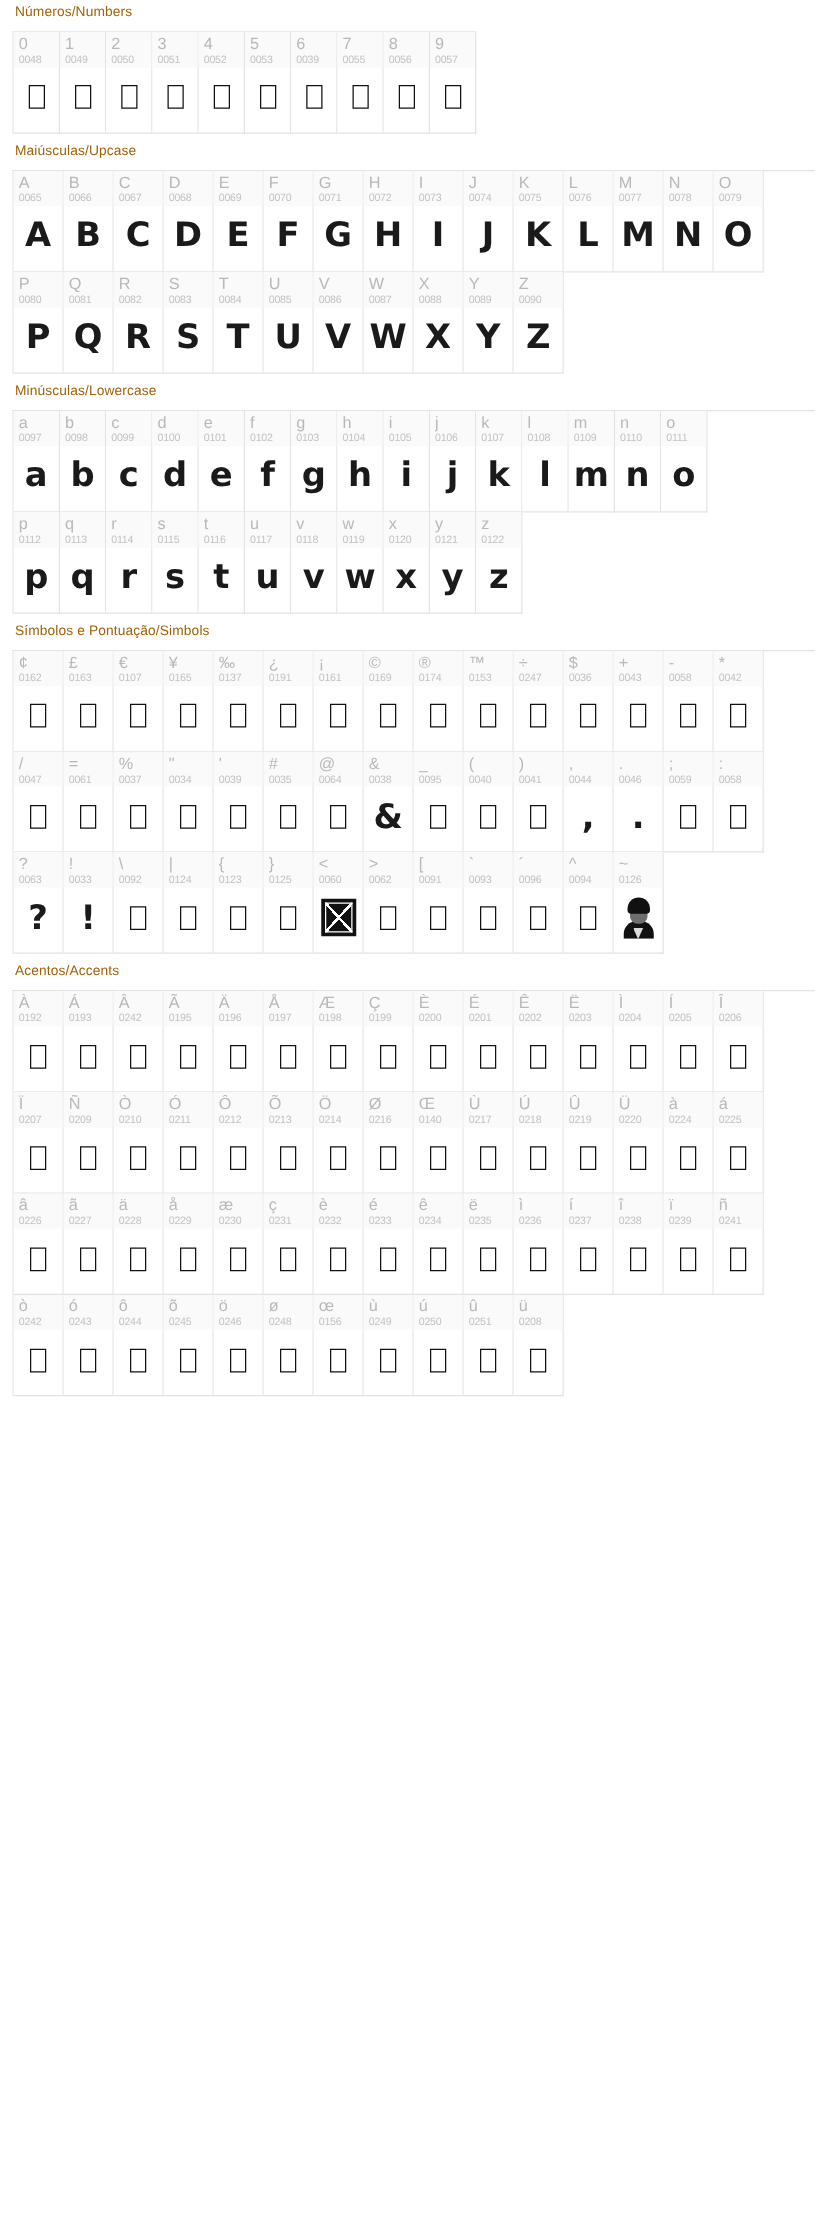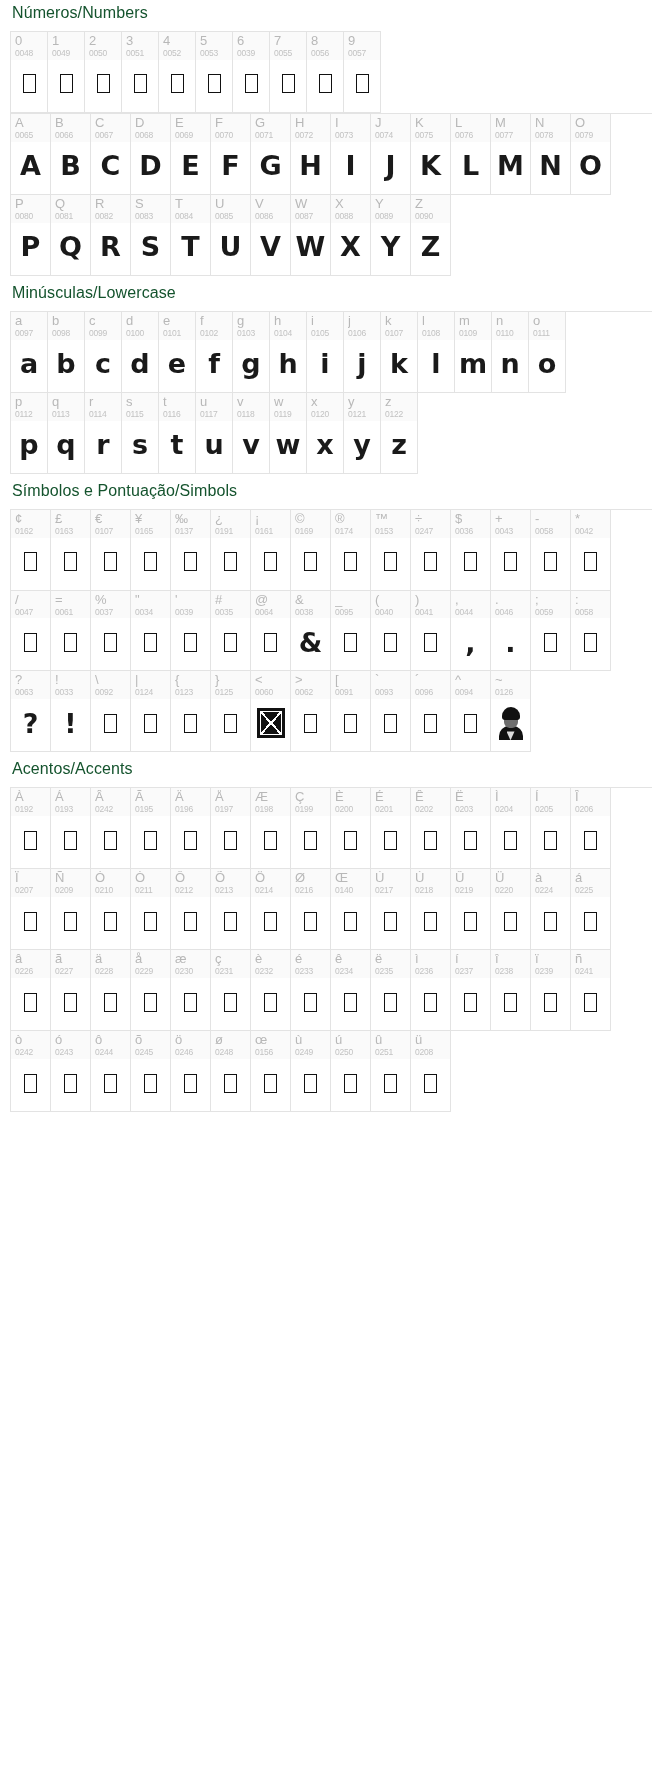--- a/index.html
+++ b/index.html
@@ -12,22 +12,22 @@
     font-family: "Liberation Sans", sans-serif;
     color: #333333;
     -webkit-font-smoothing: antialiased;
   }
   .page {
     width: 661px;
     box-sizing: border-box;
     padding: 0 10px 10px 10px;
   }
   .section-title {
-    font-size: 16px;
-    color: #14532d;
+    font-size: 11px;
+    color: #a16207;
     font-weight: normal;
     margin: 0;
     padding: 8px 0 9px 2px;
     letter-spacing: .1px;
   }
   .section:first-child .section-title {
     padding-top: 4px;
   }
   .grid {
     display: flex;
@@ -245,20 +245,21 @@
               <span class="code">0057</span>
             </div>
             <div class="glyph tofu">
               <span class="tofu-box"></span>
             </div>
           </div>
         </div>
       </div>
     </div>
     <div class="section">
+      <div class="section-title">Maiúsculas/Upcase</div>
       <div class="grid">
         <div class="row">
           <div class="cell" style="width: 40px;">
             <div class="head">
               <span class="ch">A</span>
               <span class="code">0065</span>
             </div>
             <div class="glyph">A</div>
           </div>
           <div class="cell" style="width: 40px;">

